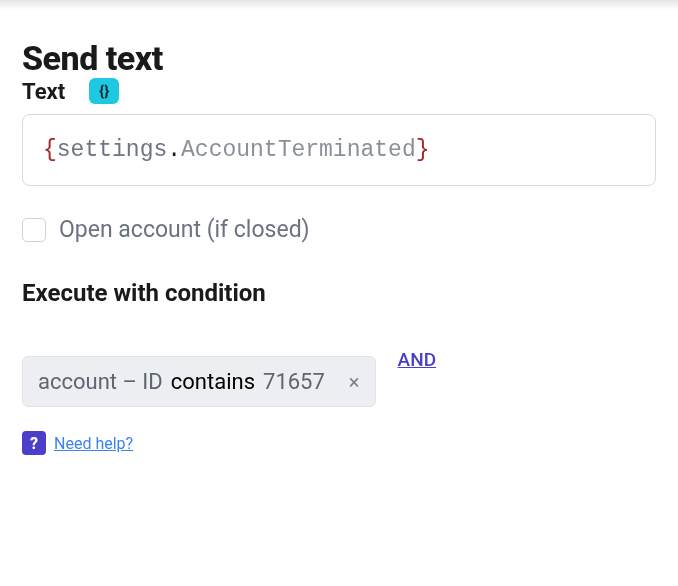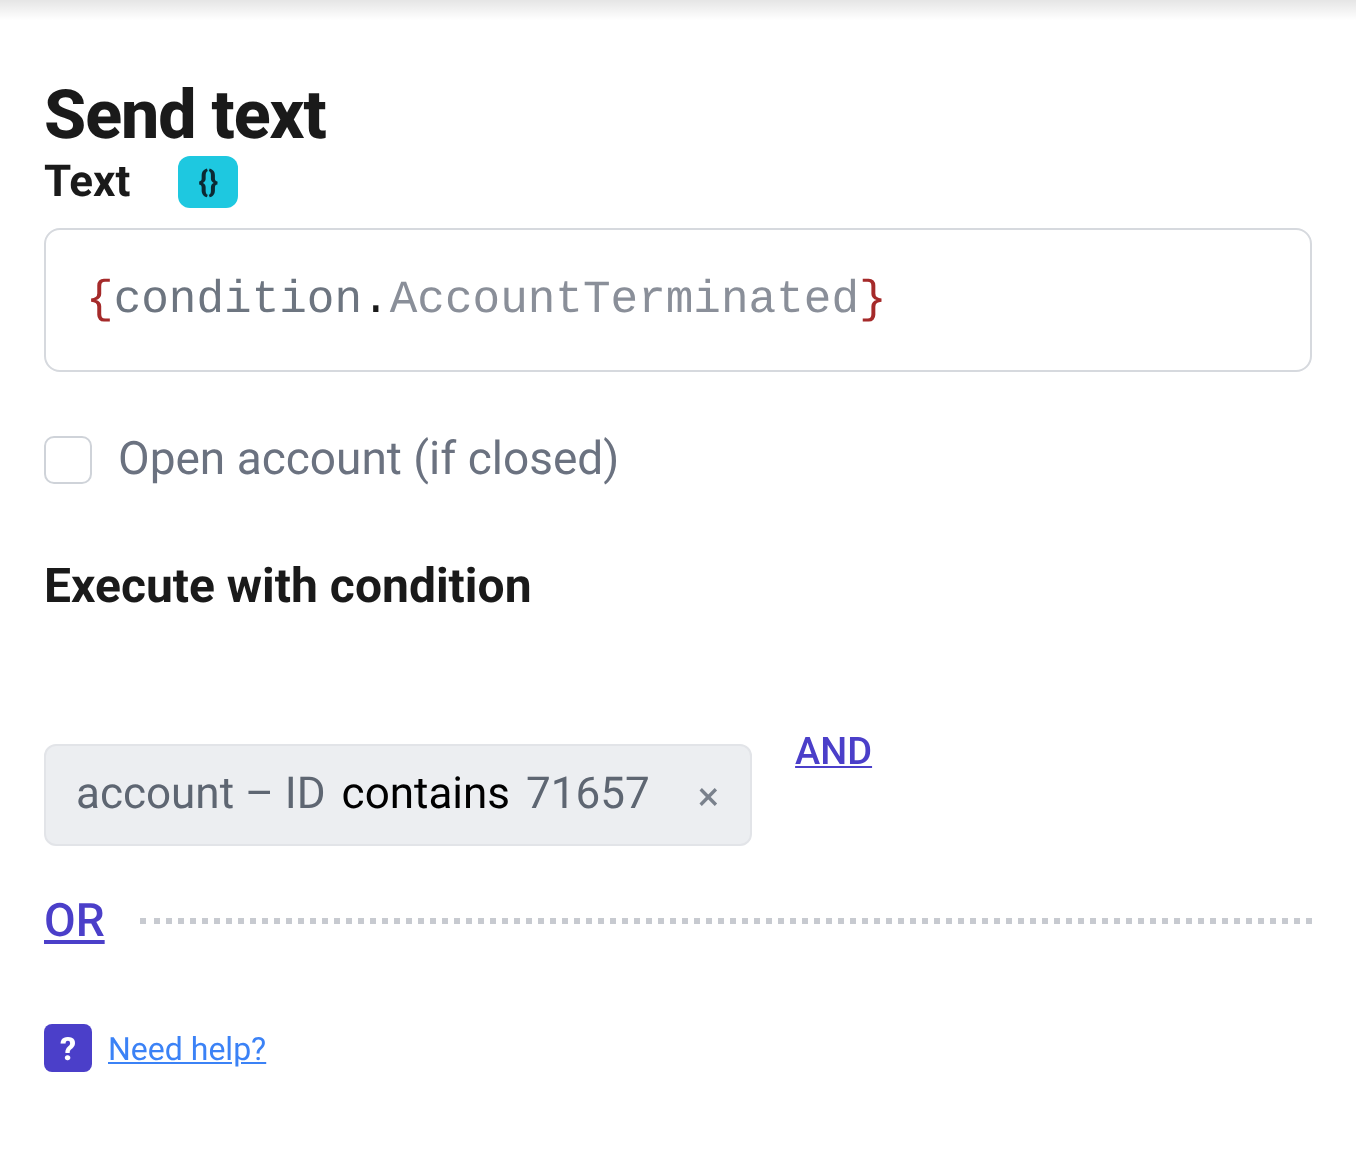--- a/index.html
+++ b/index.html
@@ -85,21 +85,21 @@
       flex-shrink: 0;
     }
     .checkbox-label {
       font-size: 23px;
       color: #6b7280;
     }
     .section-title {
       font-size: 24px;
       font-weight: 700;
       color: #1a1a1a;
-      margin-bottom: 20px;
+      margin-bottom: 4px;
     }
     .condition-row {
       display: flex;
       align-items: center;
       gap: 22px;
       margin-bottom: 24px;
     }
     .condition-chip {
       display: inline-flex;
       align-items: center;
@@ -191,43 +191,39 @@
 <div class="container">
 
   <h1 class="page-title">Send text</h1>
 
   <div class="field-label-row">
     <span class="field-label">Text</span>
     <span class="braces-badge">{}</span>
   </div>
 
   <div class="text-input-box">
-    <span class="brace">{</span><span class="token-settings">condition</span><span class="token-dot">.</span><span class="token-field">AccountTerminated</span><span class="brace">}</span>
+    <span class="brace">{</span><span class="token-settings">settings</span><span class="token-dot">.</span><span class="token-field">AccountTerminated</span><span class="brace">}</span>
   </div>
 
   <div class="checkbox-row">
     <div class="checkbox"></div>
     <span class="checkbox-label">Open account (if closed)</span>
   </div>
 
   <div class="section-title">Execute with condition</div>
 
   <div class="condition-row">
     <div class="condition-chip">
       <span class="cond-segment">account – ID</span>
       <span class="cond-segment op">contains</span>
       <span class="cond-segment val">71657</span>
       <span class="chip-close">×</span>
     </div>
     <a class="and-link">AND</a>
   </div>
 
-  <div class="or-row">
-    <a class="or-link">OR</a>
-    <div class="dotted-sep"></div>
-  </div>
 
   <div class="help-row">
     <span class="help-icon">?</span>
     <a class="help-link">Need help?</a>
   </div>
 
 </div>
 
 </body></html>

